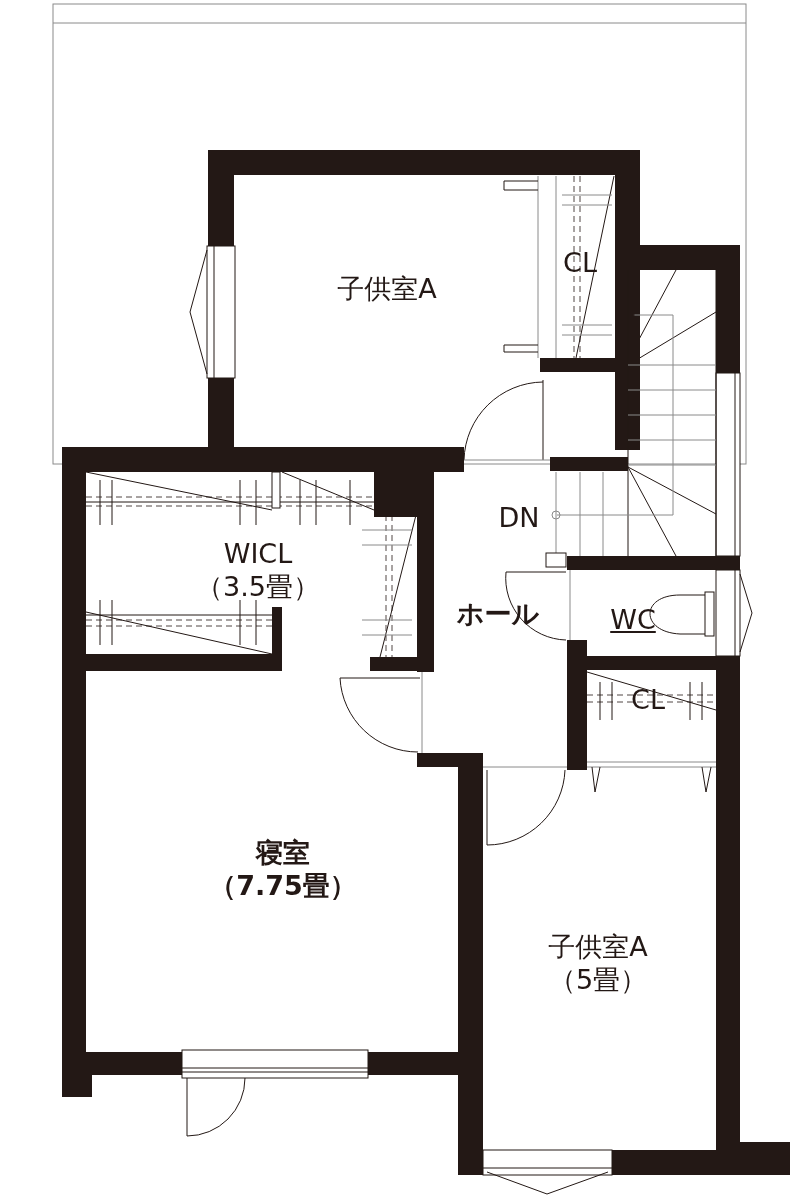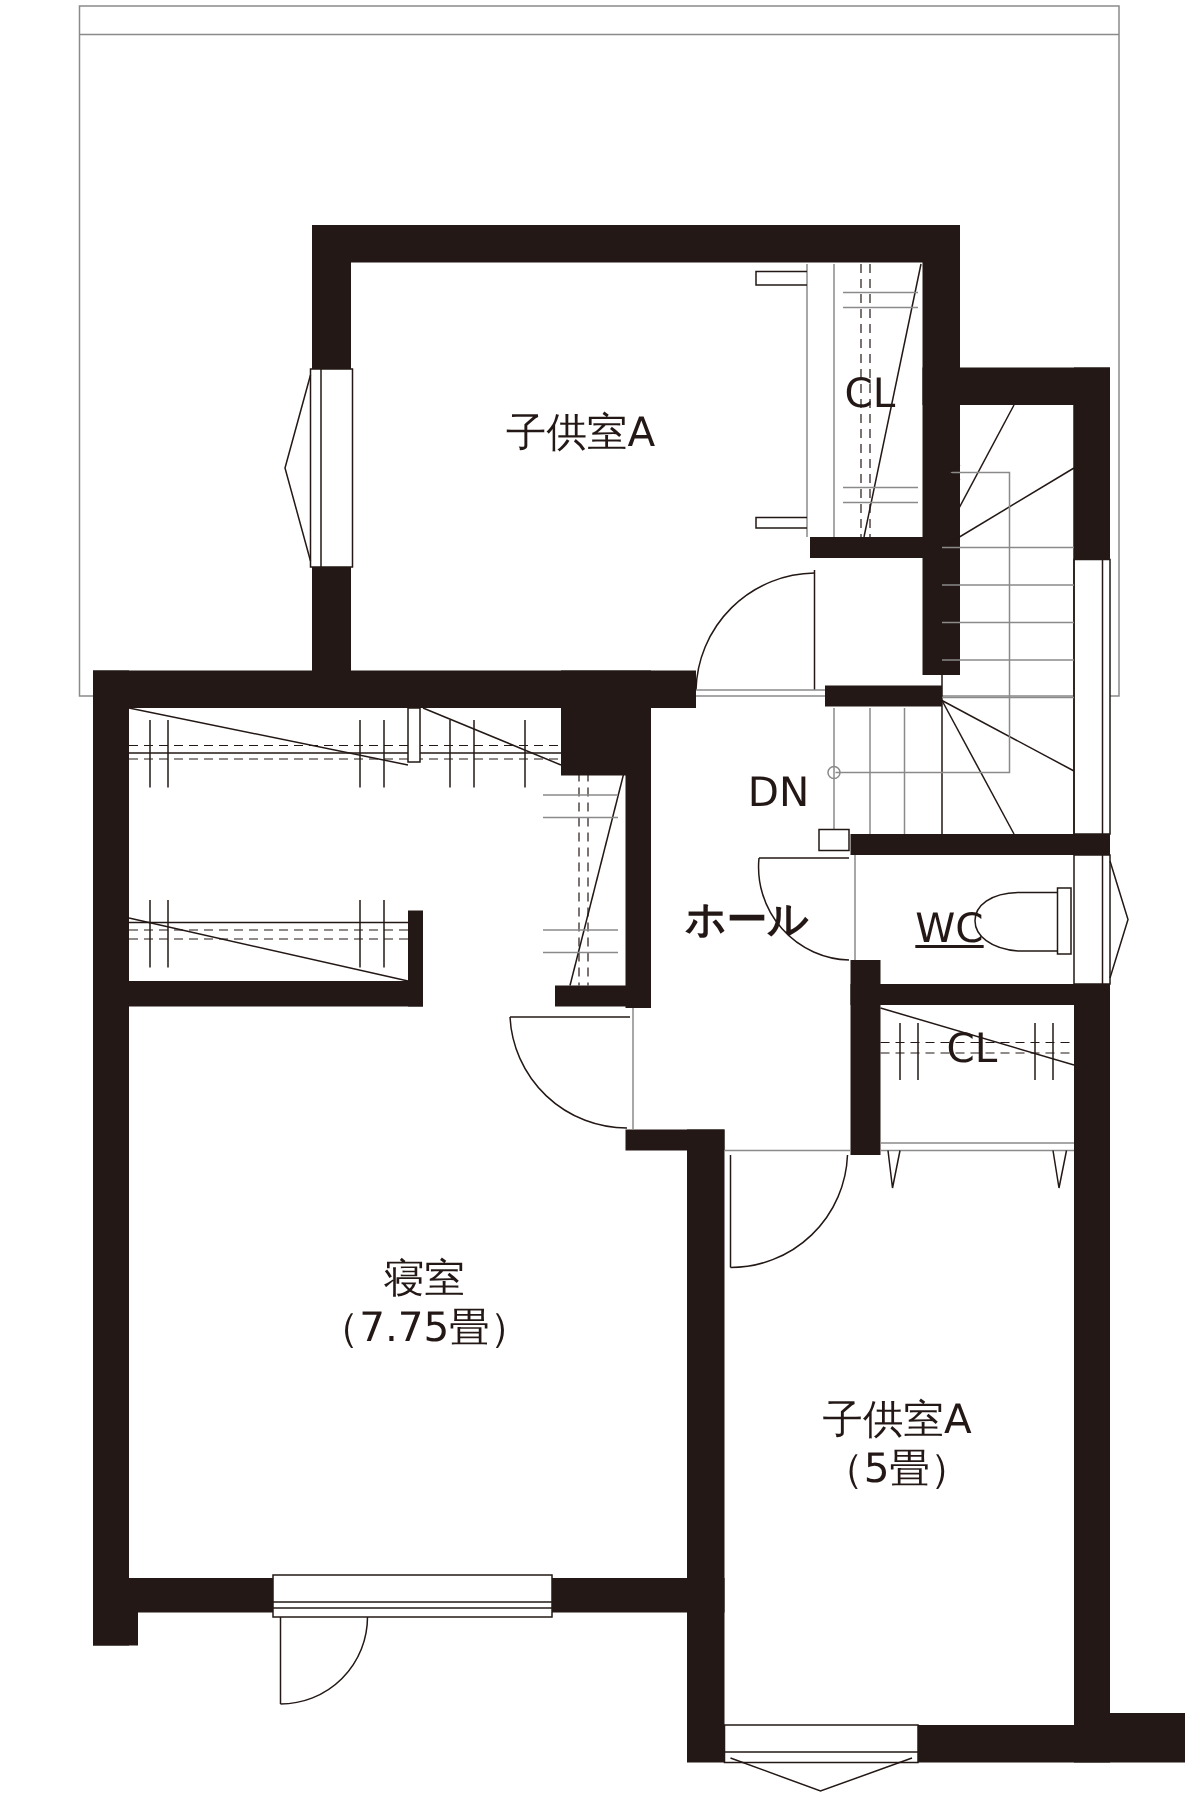--- a/index.html
+++ b/index.html
@@ -185,33 +185,35 @@
   </g>
 </svg>
 
 <div class="label" style="left:387px; top:272px;">
   <span>子供室A</span>
 </div>
 <div class="label" style="left:580px; top:246px;">
   <span>CL</span>
 </div>
 <div class="label" style="left:258px; top:537px;">
-</div>
-<div class="label" style="left:519px; top:501px;margin-top:11px;">
+  <span>WICL</span>
+  <span>（3.5畳）</span>
+</div>
+<div class="label" style="left:519px; top:501px;">
   <span>DN</span>
 </div>
 <div class="label" style="left:498px; top:597px;font-weight:bold;">
   <span>ホール</span>
 </div>
 <div class="label" style="left:633px; top:603px;text-decoration:underline;">
   <span>WC</span>
 </div>
 <div class="label" style="left:648px; top:683px;">
   <span>CL</span>
 </div>
-<div class="label" style="left:283px; top:836px;">
+<div class="label" style="left:283px; top:836px;font-weight:bold;">
   <span>寝室</span>
   <span>（7.75畳）</span>
 </div>
 <div class="label" style="left:598px; top:930px;">
   <span>子供室A</span>
   <span>（5畳）</span>
 </div>
 
 </body></html>

